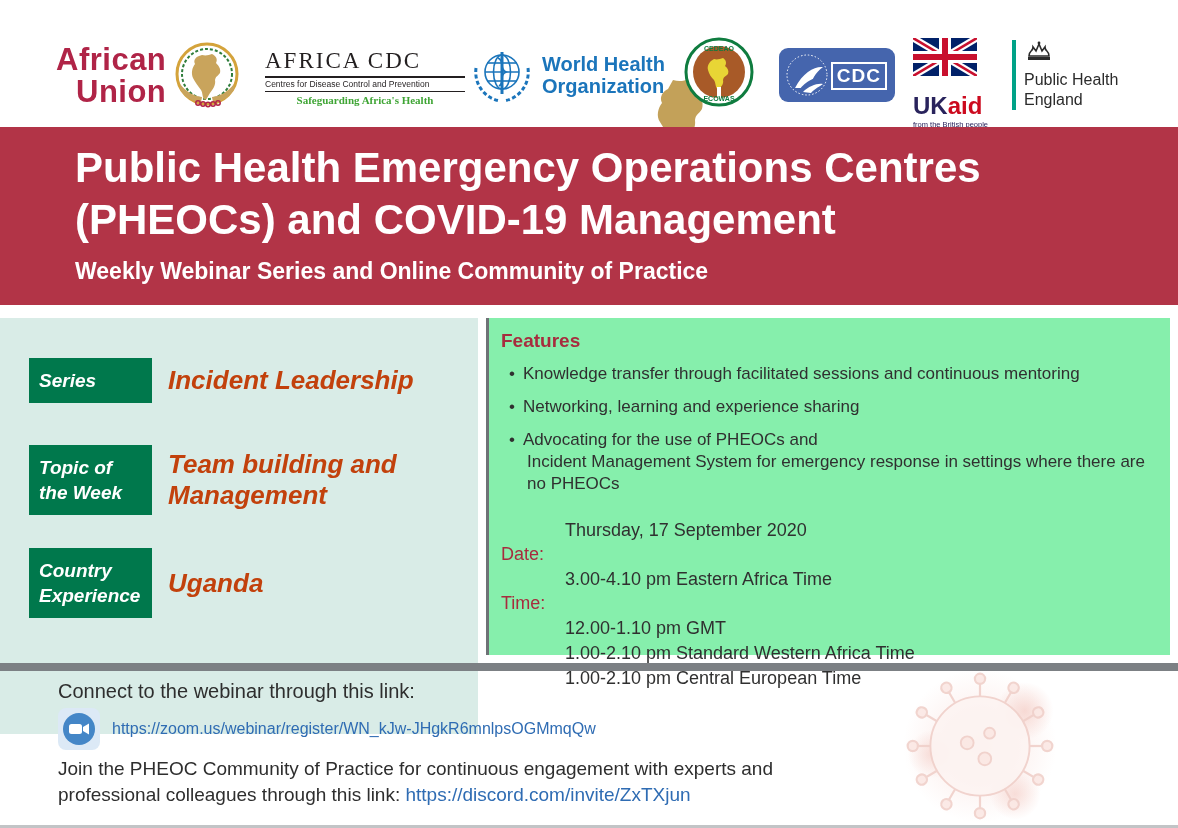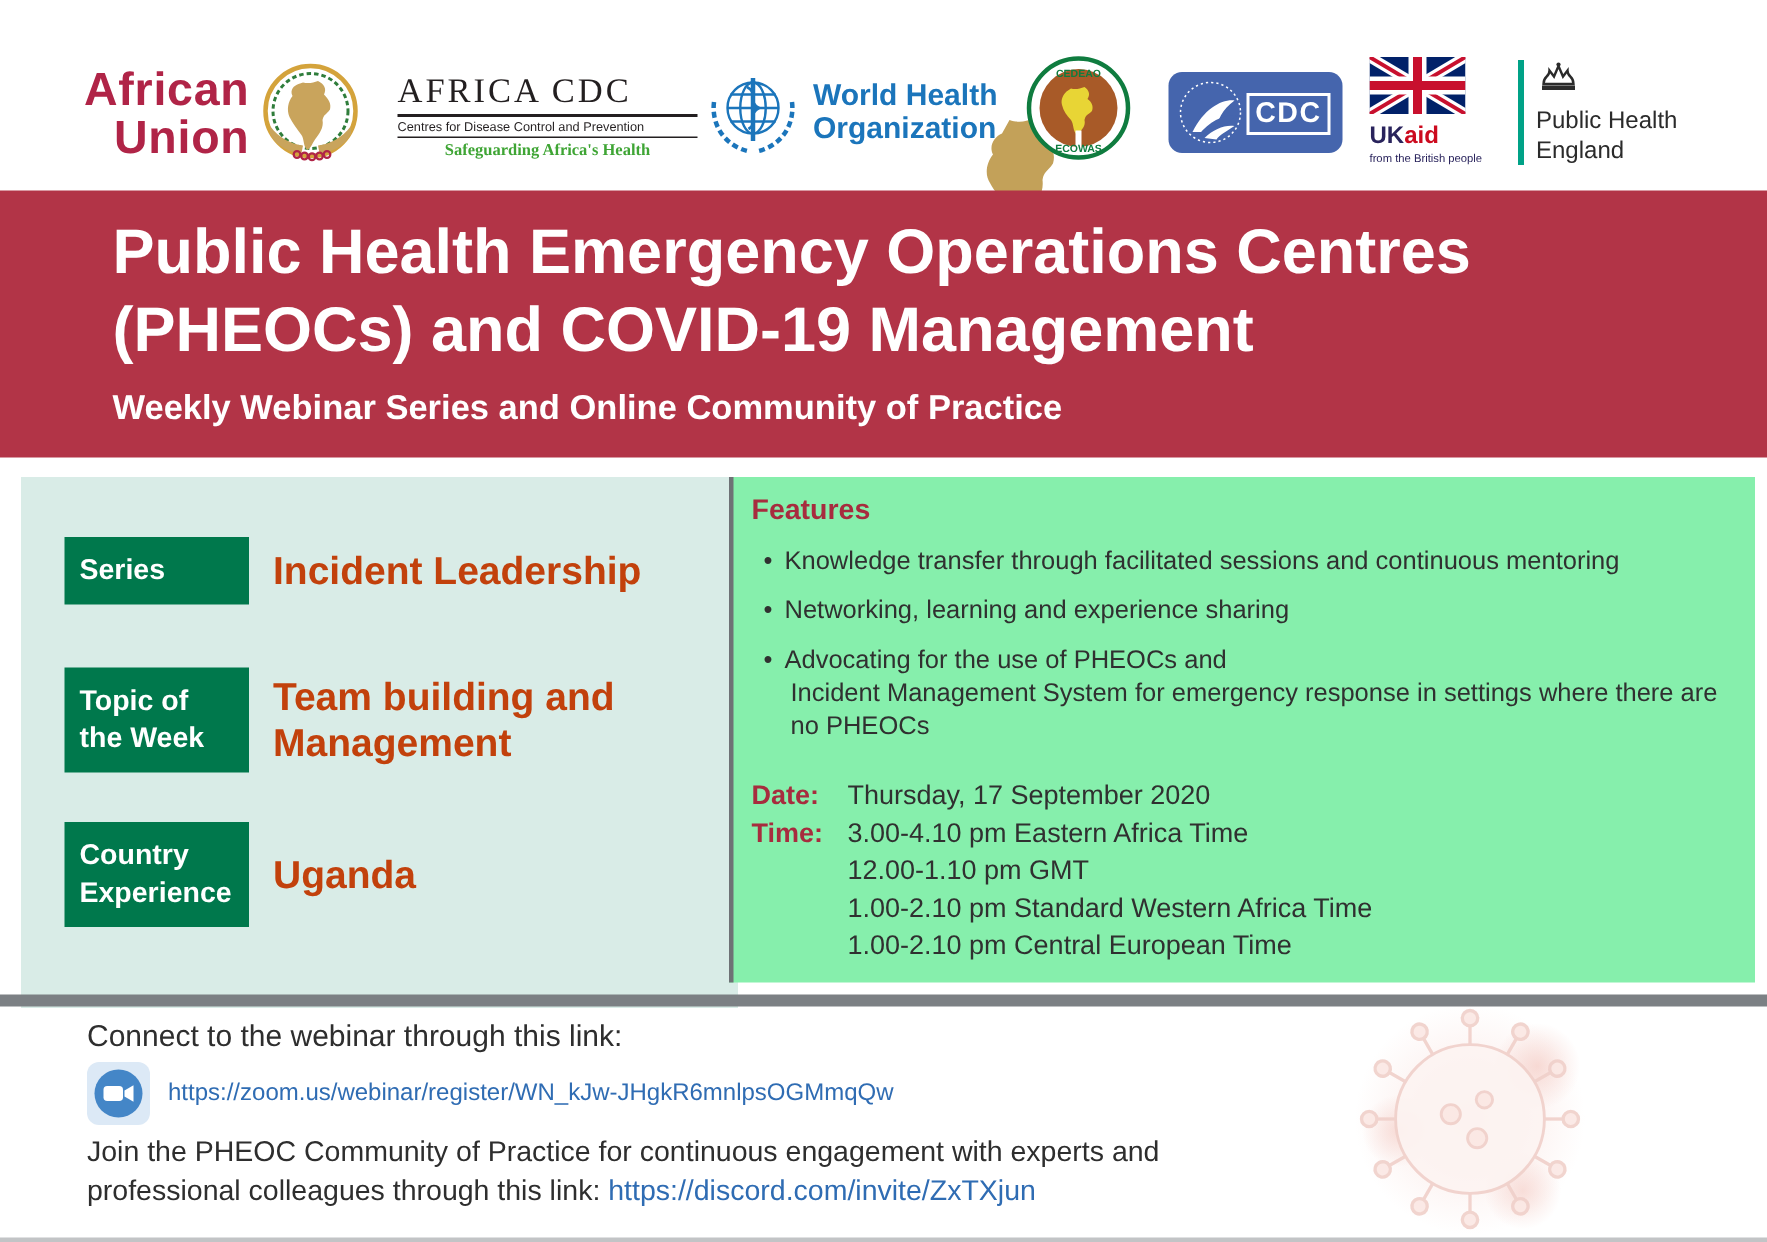--- a/index.html
+++ b/index.html
@@ -28,55 +28,55 @@
 
   
   .ecowas{left:684px;top:37px;}
 
   
   .cdc{left:779px;top:48px;width:116px;height:54px;background:#4565ad;border-radius:9px;}
   .cdc-box{position:absolute;right:8px;top:14px;border:2px solid #fff;color:#fff;font-weight:bold;font-size:19px;letter-spacing:1px;padding:1px 4px;}
 
   
   .ukaid{left:913px;top:38px;width:90px;text-align:left;}
-  .ukaid-word{font-size:16px;font-weight:bold;line-height:1;margin-top:2px;}
+  .ukaid-word{font-size:24px;font-weight:bold;line-height:1;margin-top:14px;}
   .ukaid-word .uk{color:#29235c;}
   .ukaid-word .aid{color:#cc0a1e;}
   .ukaid-tag{font-size:7.5px;color:#29235c;margin-top:2px;white-space:nowrap;}
 
   
   .phe{left:1012px;top:40px;display:flex;}
   .phe-bar{width:4px;height:70px;background:#00a287;}
   .phe-body{margin-left:8px;}
   .phe-text{font-size:16px;color:#2b2b2b;line-height:1.25;margin-top:4px;}
 
   
   .banner{position:absolute;left:0;top:127px;width:1178px;height:178px;background:#b23447;color:#fff;}
   .banner .t1{position:absolute;left:75px;top:17px;font-size:42px;font-weight:bold;white-space:nowrap;}
   .banner .t2{position:absolute;left:75px;top:69px;font-size:42px;font-weight:bold;white-space:nowrap;}
   .banner .sub{position:absolute;left:75px;top:131px;font-size:23px;font-weight:bold;white-space:nowrap;}
 
   
-  .panel-left{position:absolute;left:14px;top:318px;width:478px;height:354px;background:#d9ece7;}
+  .panel-left{position:absolute;left:0;top:318px;width:478px;height:416px;background:#d9ece7;font-style:italic;}
   .panel-right{position:absolute;left:486px;top:318px;width:684px;height:337px;background:#86efac;border-left:3px solid #6e7276;box-sizing:border-box;}
 
   .detail-row{position:absolute;left:29px;display:flex;align-items:center;}
   .detail-label{width:123px;box-sizing:border-box;background:#00784c;color:#fff;font-weight:bold;font-size:19px;line-height:1.32;padding:10px 10px;}
   .detail-value{margin-left:16px;font-size:26px;font-weight:bold;color:#c2410c;line-height:1.18;width:280px;}
   .row1{top:40px;} .row2{top:127px;} .row3{top:230px;}
 
   .features{position:absolute;left:12px;top:12px;width:645px;}
   .features-h{color:#a72c3e;font-weight:bold;font-size:19px;margin-bottom:10px;}
   .bullet{display:flex;font-size:17px;color:#303030;margin-top:11px;line-height:1.3;}
   .bullet .dot{width:22px;flex:0 0 22px;text-align:center;}
   .bullet-cont{font-size:17px;color:#303030;line-height:1.3;margin-left:26px;width:620px;}
 
   .schedule{position:absolute;left:12px;top:200px;font-size:18px;color:#303030;}
   .sched-row{display:flex;line-height:25px;}
-  .sched-label{width:64px;flex:0 0 64px;color:#a72c3e;font-weight:bold;}
+  .sched-label{width:64px;flex:0 0 64px;color:#a72c3e;font-weight:normal;margin-top:24px;}
 
   
   .graybar{position:absolute;left:0;top:663px;width:1178px;height:8px;background:#7c8084;}
   .bottomline{position:absolute;left:0;top:825px;width:1178px;height:3px;background:#c2c4c6;}
 
   .connect-text{position:absolute;left:58px;top:680px;font-size:20px;color:#2e2e2e;}
   .zoomrow{position:absolute;left:58px;top:708px;display:flex;align-items:center;}
   .zoom-icon{width:42px;height:42px;background:#dce9f6;border-radius:8px;display:flex;align-items:center;justify-content:center;}
   .zoom-link{margin-left:12px;font-size:16px;color:#2f6cb3;text-decoration:none;}
   .joinpara{position:absolute;left:58px;top:756px;width:768px;font-size:19px;line-height:1.35;color:#2e2e2e;}

